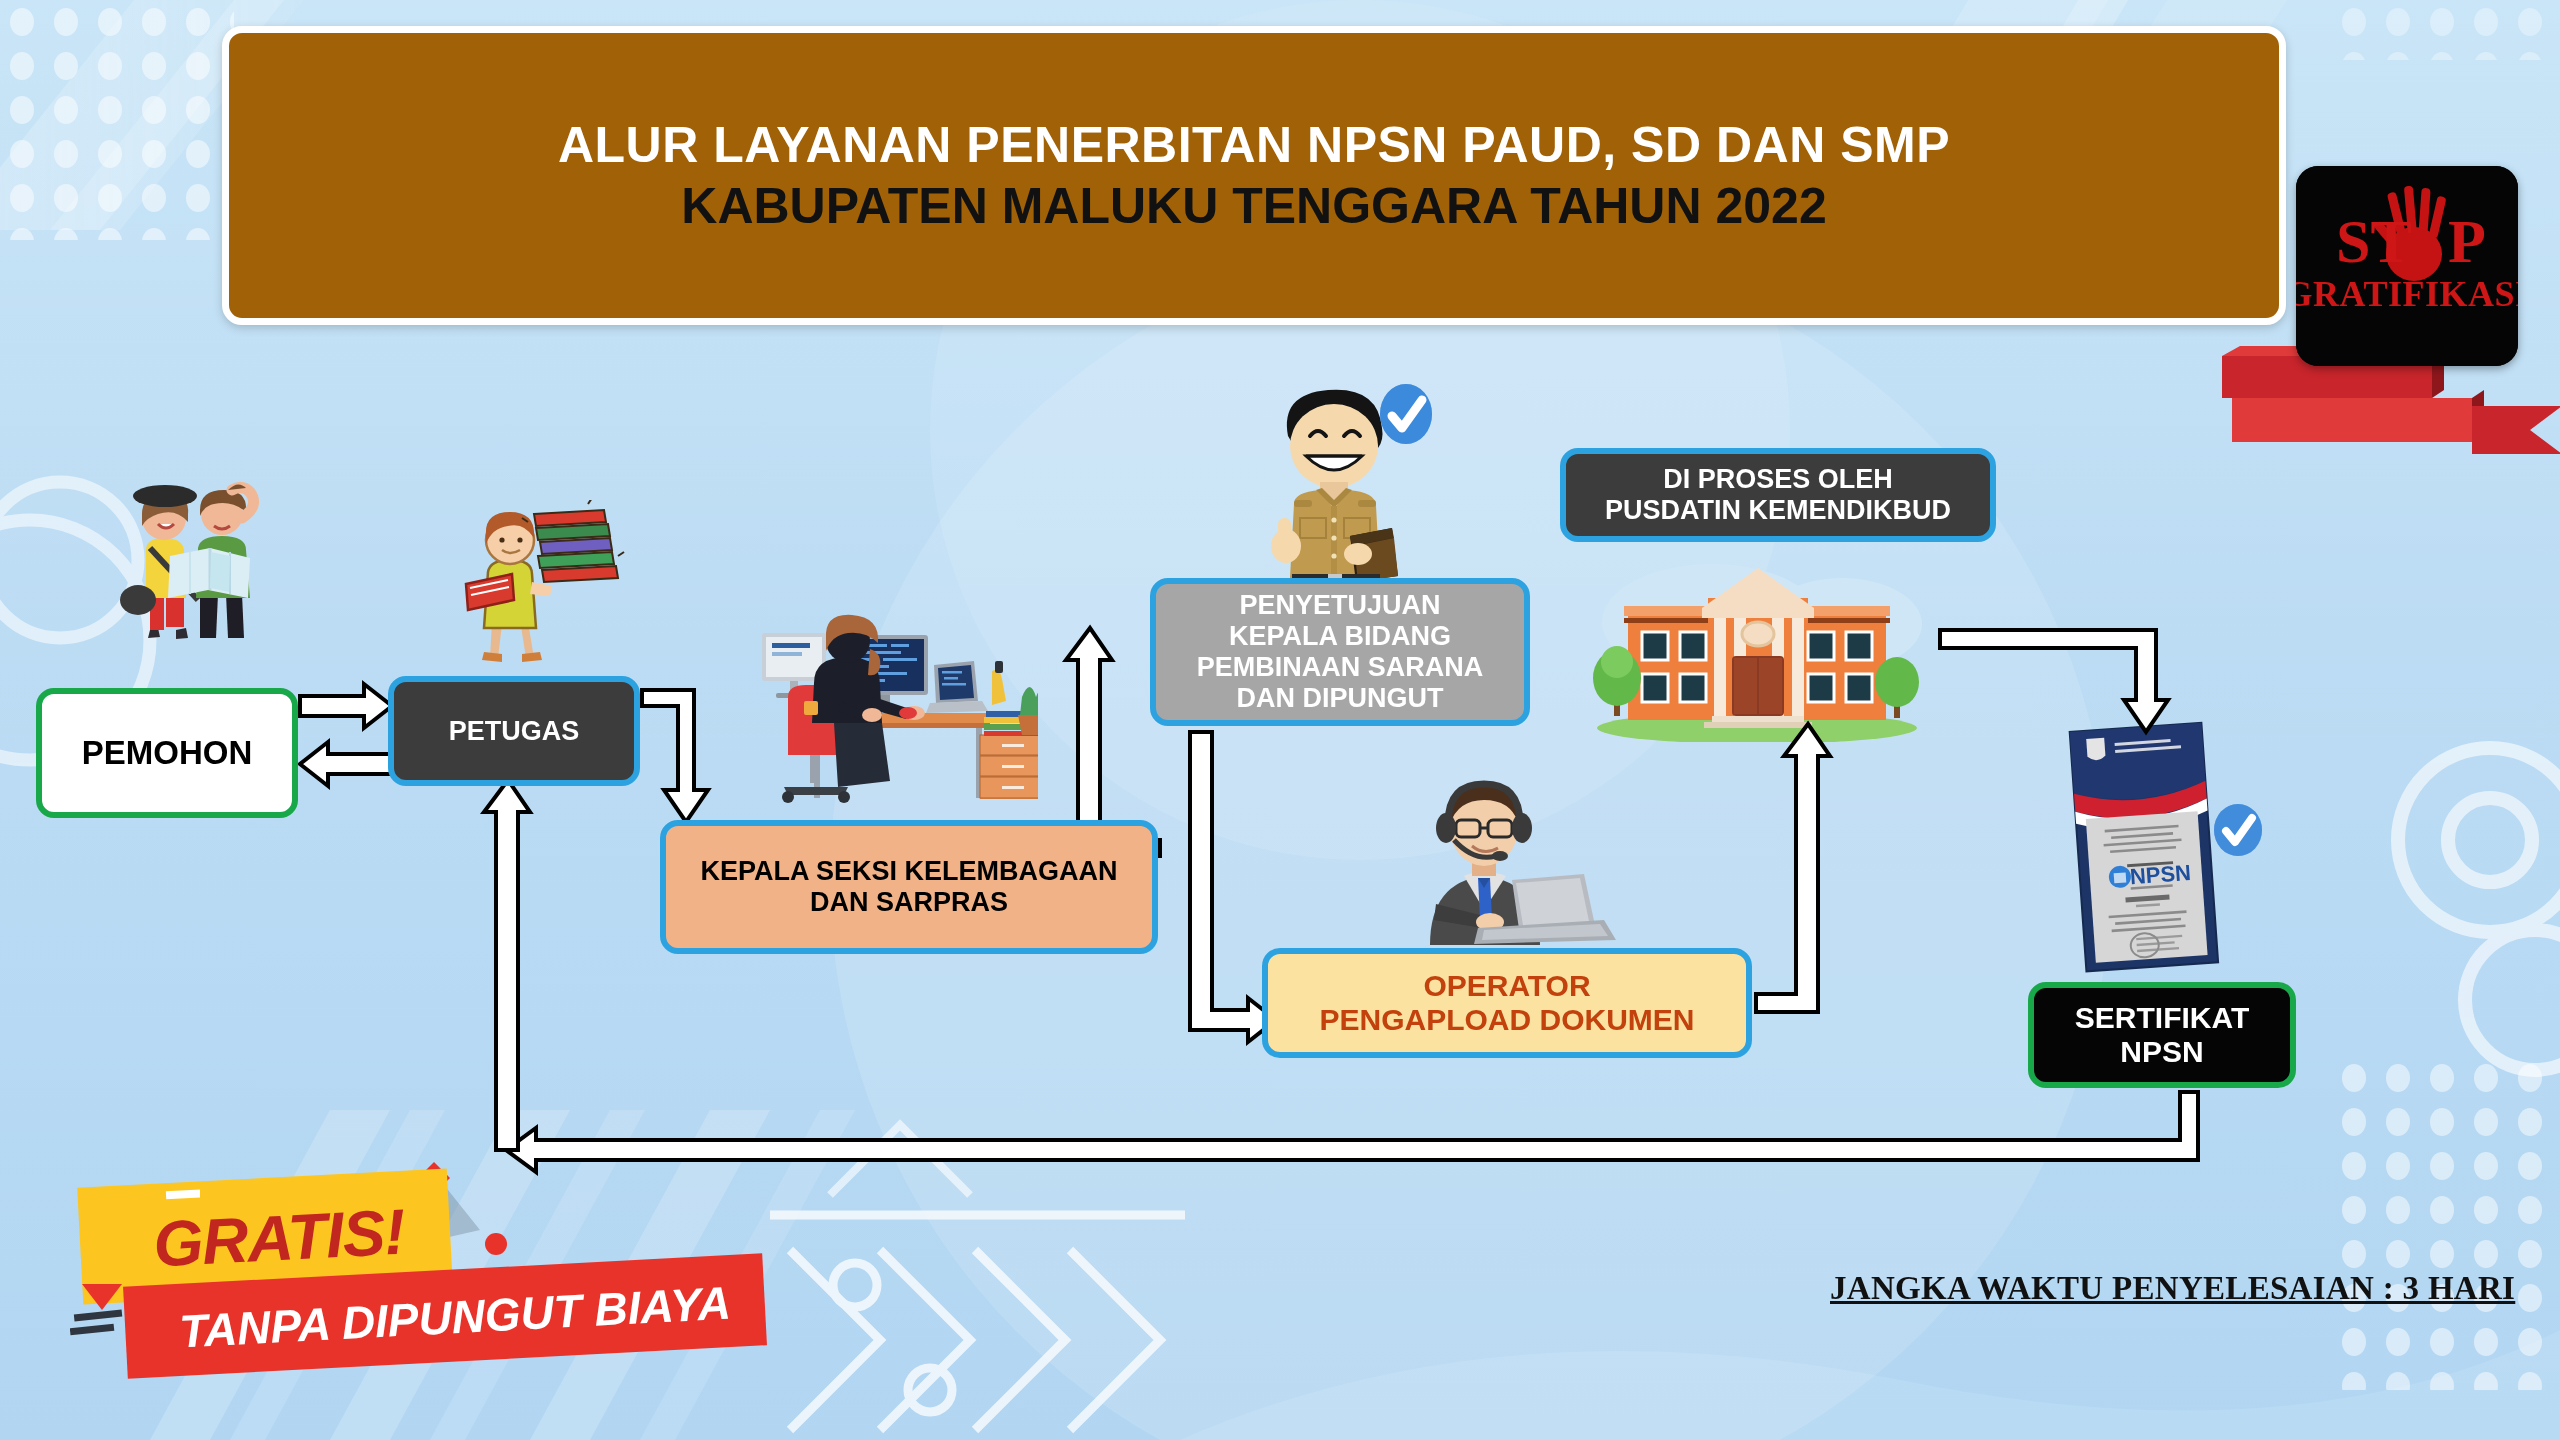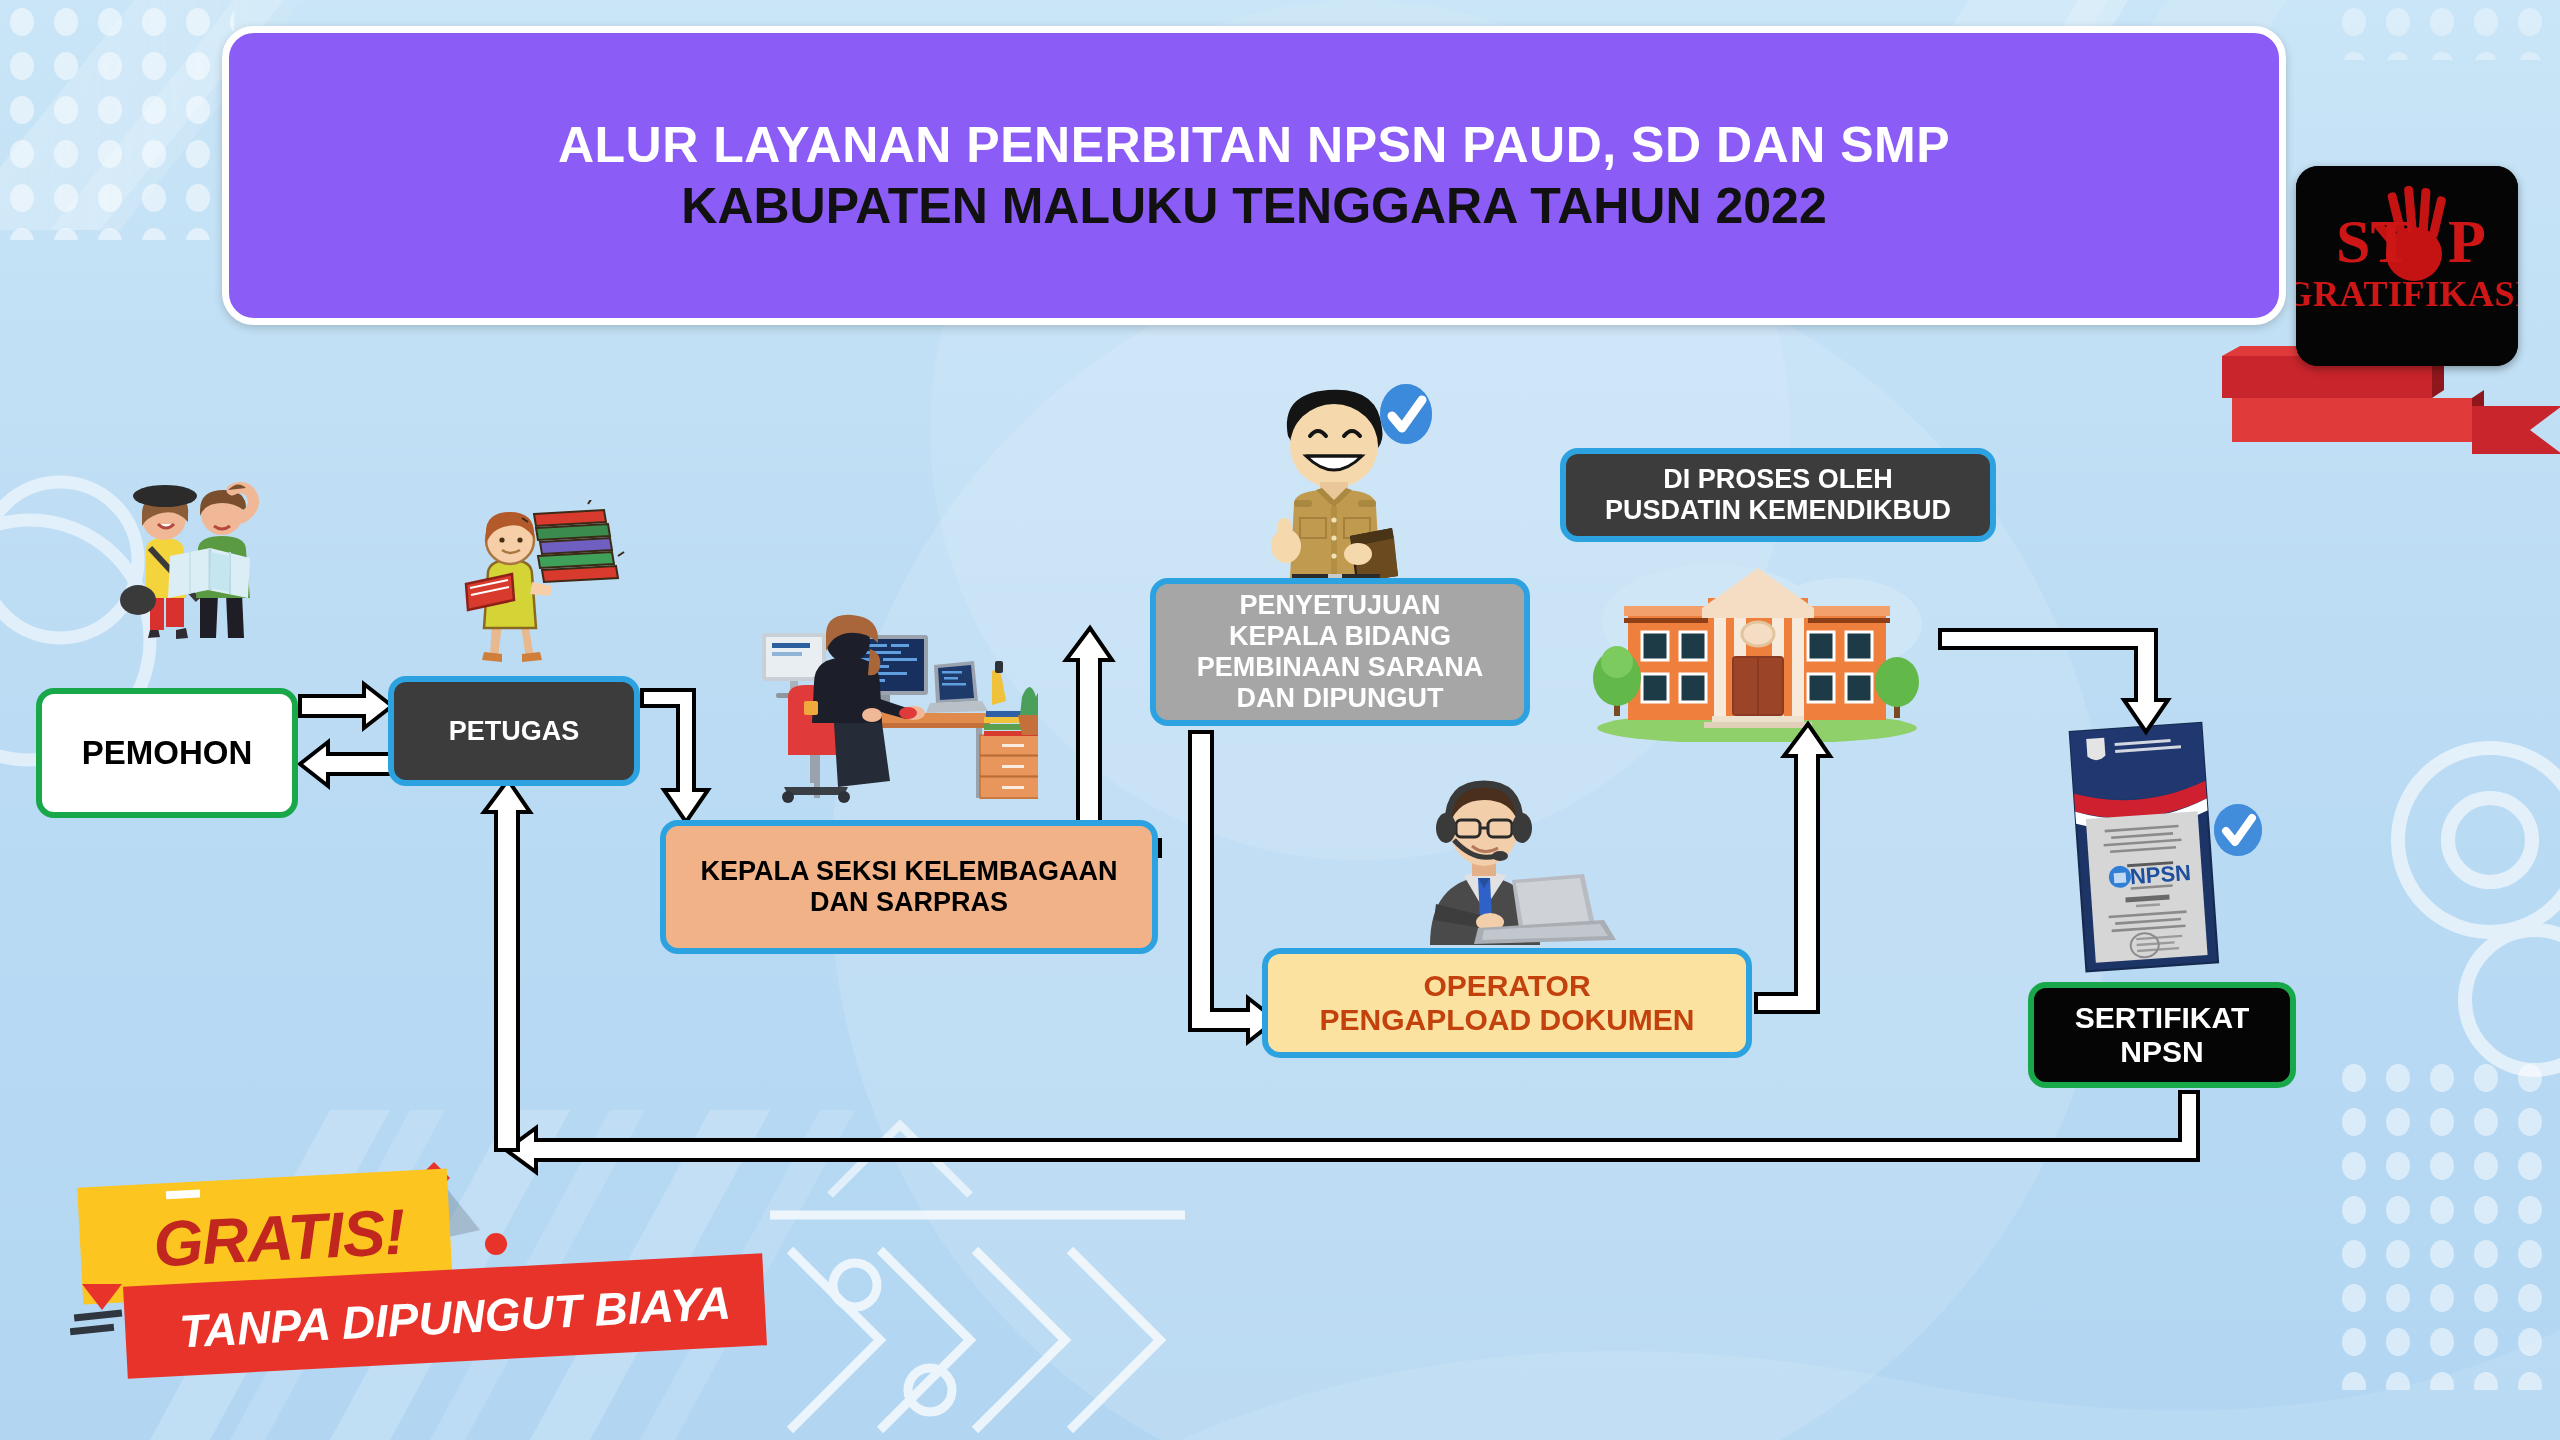--- a/index.html
+++ b/index.html
@@ -5,21 +5,21 @@
   html,body{margin:0;padding:0;background:#fff;}
   body{font-family:"Liberation Sans",sans-serif;}
   #stage{position:relative;width:2560px;height:1440px;overflow:hidden;
          background:#bcdcf4;}
 
   
   .bg-svg{position:absolute;left:0;top:0;width:2560px;height:1440px;}
 
   
   .header{position:absolute;left:222px;top:26px;width:2050px;height:285px;
-          background:#8b5cf6;border:7px solid #ffffff;border-radius:32px;
+          background:#a16207;border:7px solid #ffffff;border-radius:20px;
           box-shadow:0 3px 10px rgba(0,0,0,.18);
           display:flex;flex-direction:column;align-items:center;justify-content:center;}
   .h-line1{color:#ffffff;font-size:50px;font-weight:bold;letter-spacing:.5px;
            line-height:1.05;white-space:nowrap;}
   .h-line2{color:#111111;font-size:62px;font-weight:bold;line-height:1.05;
            margin-top:6px;white-space:nowrap;}
   .h-line3{color:#111111;font-size:50px;font-weight:bold;line-height:1.05;
            margin-top:8px;white-space:nowrap;}
 
   
@@ -628,14 +628,15 @@
       <rect x="96" y="12" width="58" height="8" fill="#ffffff" transform="rotate(-3 120 16)"></rect>
       <rect x="168" y="10" width="36" height="8" fill="#ffffff" transform="rotate(-3 186 14)"></rect>
       <path d="M12 106 L52 106 L32 132 Z" fill="#e8332a"></path>
       <rect x="4" y="134" width="48" height="7" fill="#2f3640" transform="rotate(-6 28 137)"></rect>
       <rect x="0" y="148" width="44" height="7" fill="#2f3640" transform="rotate(-6 22 151)"></rect>
     </svg>
     <div class="gratis-text">GRATIS!</div>
     <div class="tanpa-text">TANPA DIPUNGUT BIAYA</div>
   </div>
 
+  <div class="jangka">JANGKA WAKTU PENYELESAIAN : 3 HARI</div>
 
 </div>
 
 </body></html>

